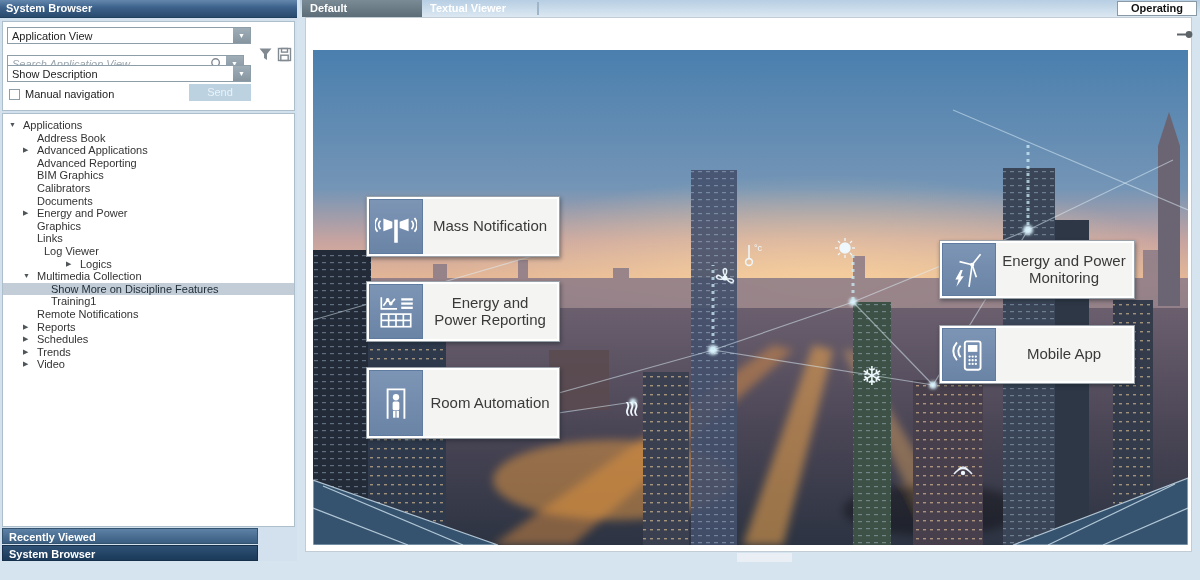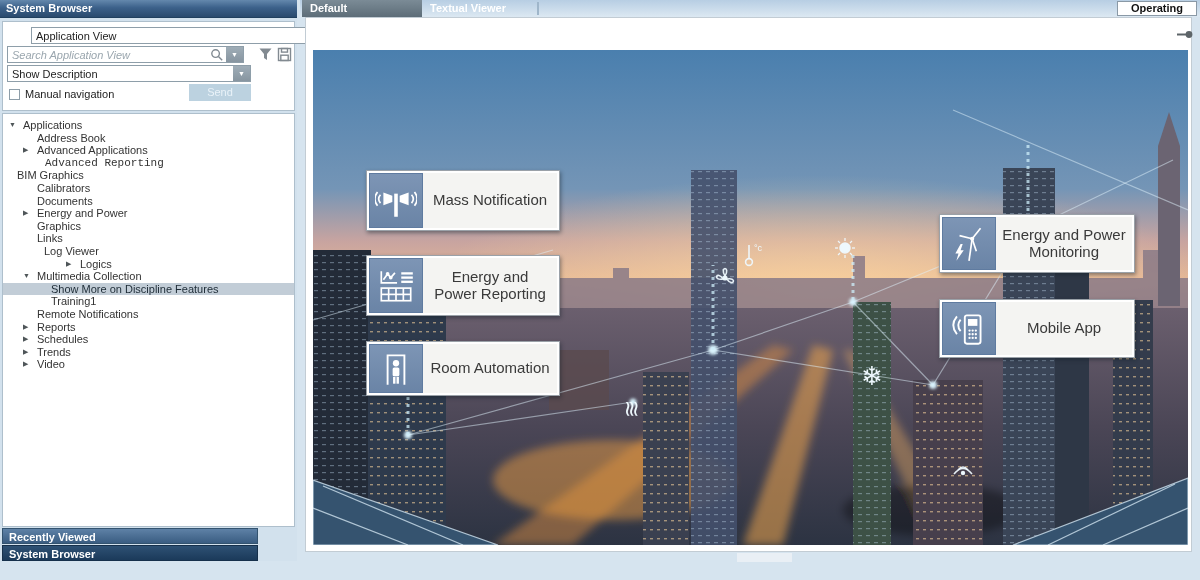--- a/index.html
+++ b/index.html
@@ -51,40 +51,40 @@
     border:1px solid #8a99a6;font-size:11px;font-weight:bold;color:#111;text-align:center;line-height:13px;}
   .main-content{position:absolute;left:305px;top:17px;width:887px;height:535px;
     background:#fff;border:1px solid #c2ccd4;}
   .pin-ic{position:absolute;left:871px;top:7px;}
   .photo{position:absolute;left:7px;top:32px;width:875px;height:495px;overflow:hidden;}
   .photo svg.scene{position:absolute;left:0;top:0;}
   .splitter{position:absolute;left:737px;top:553px;width:55px;height:9px;background:#e9eff5;}
 
   
   .ov-btn{position:absolute;background:#fff;border:1px solid #9aa1a8;padding:2px;
-    box-shadow:1px 2px 4px rgba(20,30,40,.45);display:flex;}
+    box-shadow:1px 2px 4px rgba(20,30,40,.45);display:flex;margin-top:26px;}
   .ov-tile{width:54px;background:linear-gradient(#7d95b5,#6a84a6);border:1px solid #5f7ba0;
     display:flex;align-items:center;justify-content:center;flex:0 0 54px;}
   .ov-label{flex:1;background:#f4f4f2;display:flex;align-items:center;justify-content:center;
     font-size:15px;color:#3a3a3a;text-align:center;line-height:1.12;padding:0 6px;}
 </style>
 </head>
 <body>
 
 <div class="sidebar">
   <div class="sb-header">System Browser</div>
 
   <div class="sb-controls">
 
-    <div class="combo" style="left:4px;top:5px;width:292px;margin-left:24px;">
+    <div class="combo" style="left:4px;top:5px;width:244px;">
       <span class="cv">Application View</span>
       <span class="dd-btn">▼</span>
     </div>
 
-    <div class="combo" style="left:4px;top:24px;width:237px;">
+    <div class="combo" style="left:4px;top:33px;width:237px;">
       <input class="search-input" placeholder="Search Application View" style="">
       <span style="width:16px;height:14px;">
         <svg width="14" height="14" viewBox="0 0 14 14">
             <circle cx="5.6" cy="5.6" r="3.8" fill="none" stroke="#818a92" stroke-width="1.4"></circle>
             <line x1="8.4" y1="8.4" x2="12.2" y2="12.2" stroke="#818a92" stroke-width="1.4"></line>
           </svg>
       </span>
       <span class="dd-btn">▼</span>
     </div>
     <span class="tool-ic" style="left:255px;top:25px;">
@@ -116,25 +116,25 @@
         <span class="tl">Applications</span>
       </div>
       <div class="tree-row" style="padding-left: 20px;">
         <span class="tw"></span>
         <span class="tl">Address Book</span>
       </div>
       <div class="tree-row" style="padding-left: 20px;">
         <span class="tw">▶</span>
         <span class="tl">Advanced Applications</span>
       </div>
-      <div class="tree-row" style="padding-left: 28px; font-family: Liberation Mono, monospace;">
+      <div class="tree-row" style="padding-left: 20px;">
         <span class="tw"></span>
         <span class="tl">Advanced Reporting</span>
       </div>
-      <div class="tree-row" style="">
+      <div class="tree-row" style="padding-left: 20px;">
         <span class="tw"></span>
         <span class="tl">BIM Graphics</span>
       </div>
       <div class="tree-row" style="padding-left: 20px;">
         <span class="tw"></span>
         <span class="tl">Calibrators</span>
       </div>
       <div class="tree-row" style="padding-left: 20px;">
         <span class="tw"></span>
         <span class="tl">Documents</span>
@@ -405,21 +405,21 @@
           <rect x="6" y="22" width="28" height="12"></rect>
           <line x1="13" y1="22" x2="13" y2="34"></line>
             <line x1="20" y1="22" x2="20" y2="34"></line>
             <line x1="27" y1="22" x2="27" y2="34"></line>
           <line x1="6" y1="28" x2="34" y2="28"></line>
         </svg>
       </div>
       <div class="ov-label">Energy and Power Reporting</div>
     </div>
 
-    <div class="ov-btn" style="left:53px;top:291px;width:194px;height:55px;">
+    <div class="ov-btn" style="left:53px;top:291px;width:194px;height:72px;">
       <div class="ov-tile">
         <svg width="42" height="42" viewBox="0 0 40 40">
           <path d="M12,35 V7 H28 V35" fill="none" stroke="#fff" stroke-width="1.8"></path>
           <circle cx="20" cy="14.5" r="3" fill="#fff"></circle>
           <rect x="16.8" y="18.5" width="6.4" height="8.5" rx="1.5" fill="#fff"></rect>
           <rect x="17.2" y="27.5" width="2.3" height="6.5" fill="#fff"></rect>
           <rect x="20.5" y="27.5" width="2.3" height="6.5" fill="#fff"></rect>
         </svg>
       </div>
       <div class="ov-label">Room Automation</div>

